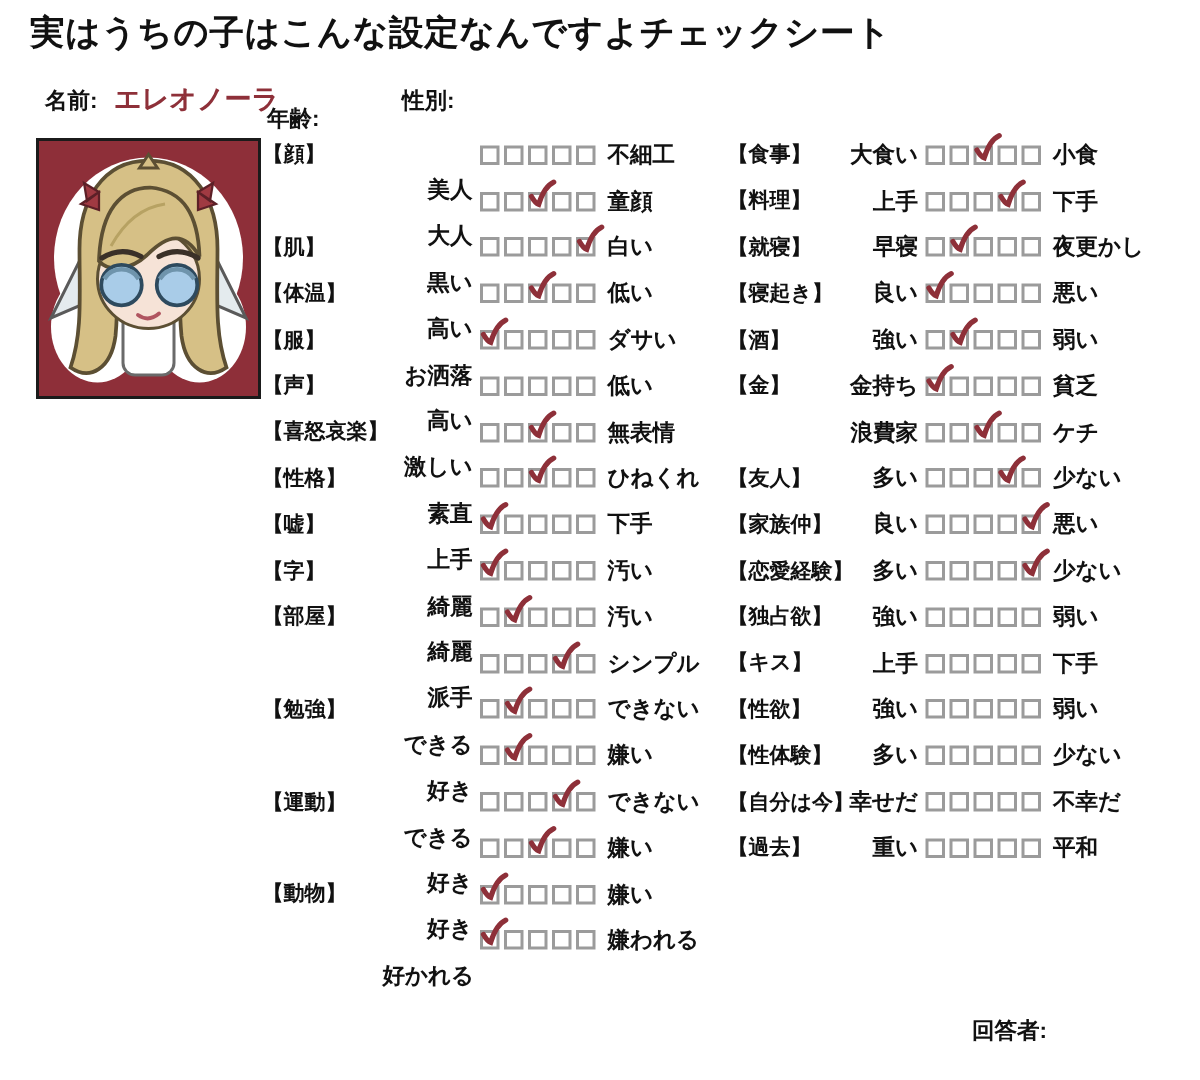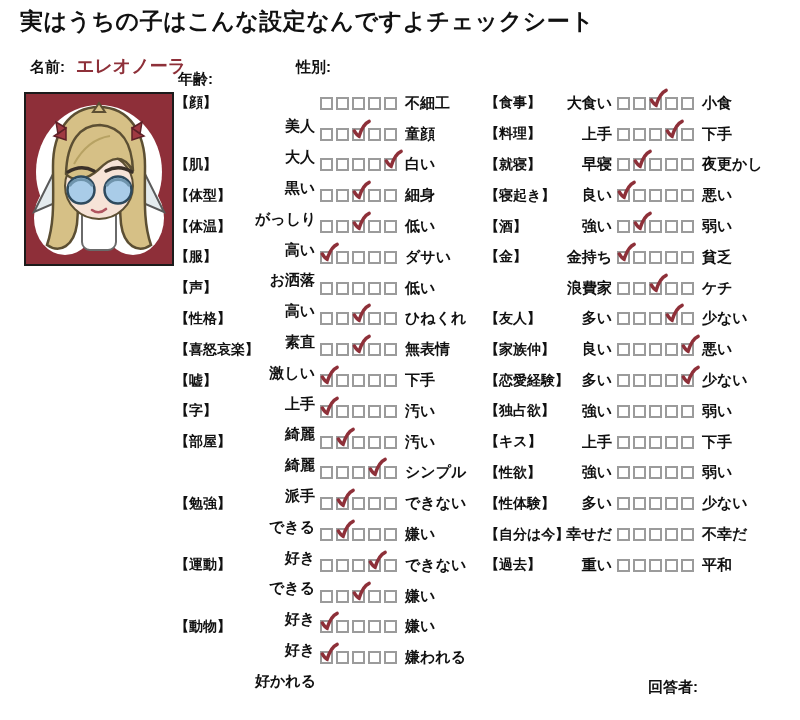--- a/index.html
+++ b/index.html
@@ -9,21 +9,21 @@
     overflow:hidden;
   }
   .title{
     position:absolute;left:20px;top:6px;font-size:23px;font-weight:800;
     letter-spacing:0.5px;white-space:nowrap;
   }
   .hdr{position:absolute;top:58px;font-size:15px;font-weight:700;white-space:nowrap;text-align:right;}
   #name-label{left:30px;}
   #name-value{left:76px;top:54px;font-size:18px;color:var(--accent);font-weight:800;}
   #age-label{left:178px;margin-top:12px;}
-  #gender-label{left:268px;margin-left:28px;}
+  #gender-label{left:268px;}
   .portrait{
     position:absolute;left:24px;top:92px;width:146px;height:170px;
     border:2px solid #1b1b1b;box-sizing:content-box;display:block;
   }
   .col{position:absolute;top:88px;}
   #col-left{left:175px;width:305px;}
   #col-right{left:485px;width:312px;}
   .row{display:flex;align-items:center;height:30.8px;}
   .cat{flex:none;width:80px;font-size:14px;font-weight:800;white-space:nowrap;overflow:visible;}
   .wa{flex:none;text-align:right;font-size:15px;font-weight:800;white-space:nowrap;padding-right:5px;}
@@ -122,36 +122,20 @@
         <span class="cb"></span>
         <span class="cb">
           <svg class="tick" viewBox="0 0 24 24">
             <path d="M4.5 12.5 C6.5 16, 8 17.5, 9.5 18 C12 10, 15.5 4.5, 20 2.5" fill="none" stroke="#8e3039" stroke-width="3.6" stroke-linecap="round"></path>
           </svg>
         </span>
       </span>
       <span class="wb">白い</span>
     </div>
     <div class="row">
-      <span class="cat">【体型】</span>
-      <span class="wa">がっしり</span>
-      <span class="boxes">
-        <span class="cb"></span>
-        <span class="cb"></span>
-        <span class="cb">
-          <svg class="tick" viewBox="0 0 24 24">
-            <path d="M4.5 12.5 C6.5 16, 8 17.5, 9.5 18 C12 10, 15.5 4.5, 20 2.5" fill="none" stroke="#8e3039" stroke-width="3.6" stroke-linecap="round"></path>
-          </svg>
-        </span>
-        <span class="cb"></span>
-        <span class="cb"></span>
-      </span>
-      <span class="wb">細身</span>
-    </div>
-    <div class="row">
       <span class="cat">【体温】</span>
       <span class="wa">高い</span>
       <span class="boxes">
         <span class="cb"></span>
         <span class="cb"></span>
         <span class="cb">
           <svg class="tick" viewBox="0 0 24 24">
             <path d="M4.5 12.5 C6.5 16, 8 17.5, 9.5 18 C12 10, 15.5 4.5, 20 2.5" fill="none" stroke="#8e3039" stroke-width="3.6" stroke-linecap="round"></path>
           </svg>
         </span>
@@ -182,52 +166,52 @@
       <span class="boxes">
         <span class="cb"></span>
         <span class="cb"></span>
         <span class="cb"></span>
         <span class="cb"></span>
         <span class="cb"></span>
       </span>
       <span class="wb">低い</span>
     </div>
     <div class="row">
+      <span class="cat">【喜怒哀楽】</span>
+      <span class="wa">激しい</span>
+      <span class="boxes">
+        <span class="cb"></span>
+        <span class="cb"></span>
+        <span class="cb">
+          <svg class="tick" viewBox="0 0 24 24">
+            <path d="M4.5 12.5 C6.5 16, 8 17.5, 9.5 18 C12 10, 15.5 4.5, 20 2.5" fill="none" stroke="#8e3039" stroke-width="3.6" stroke-linecap="round"></path>
+          </svg>
+        </span>
+        <span class="cb"></span>
+        <span class="cb"></span>
+      </span>
+      <span class="wb">無表情</span>
+    </div>
+    <div class="row">
       <span class="cat">【性格】</span>
       <span class="wa">素直</span>
       <span class="boxes">
         <span class="cb"></span>
         <span class="cb"></span>
         <span class="cb">
           <svg class="tick" viewBox="0 0 24 24">
             <path d="M4.5 12.5 C6.5 16, 8 17.5, 9.5 18 C12 10, 15.5 4.5, 20 2.5" fill="none" stroke="#8e3039" stroke-width="3.6" stroke-linecap="round"></path>
           </svg>
         </span>
         <span class="cb"></span>
         <span class="cb"></span>
       </span>
       <span class="wb">ひねくれ</span>
     </div>
     <div class="row">
-      <span class="cat">【喜怒哀楽】</span>
-      <span class="wa">激しい</span>
-      <span class="boxes">
-        <span class="cb"></span>
-        <span class="cb"></span>
-        <span class="cb">
-          <svg class="tick" viewBox="0 0 24 24">
-            <path d="M4.5 12.5 C6.5 16, 8 17.5, 9.5 18 C12 10, 15.5 4.5, 20 2.5" fill="none" stroke="#8e3039" stroke-width="3.6" stroke-linecap="round"></path>
-          </svg>
-        </span>
-        <span class="cb"></span>
-        <span class="cb"></span>
-      </span>
-      <span class="wb">無表情</span>
-    </div>
-    <div class="row">
       <span class="cat">【嘘】</span>
       <span class="wa">上手</span>
       <span class="boxes">
         <span class="cb">
           <svg class="tick" viewBox="0 0 24 24">
             <path d="M4.5 12.5 C6.5 16, 8 17.5, 9.5 18 C12 10, 15.5 4.5, 20 2.5" fill="none" stroke="#8e3039" stroke-width="3.6" stroke-linecap="round"></path>
           </svg>
         </span>
         <span class="cb"></span>
         <span class="cb"></span>

